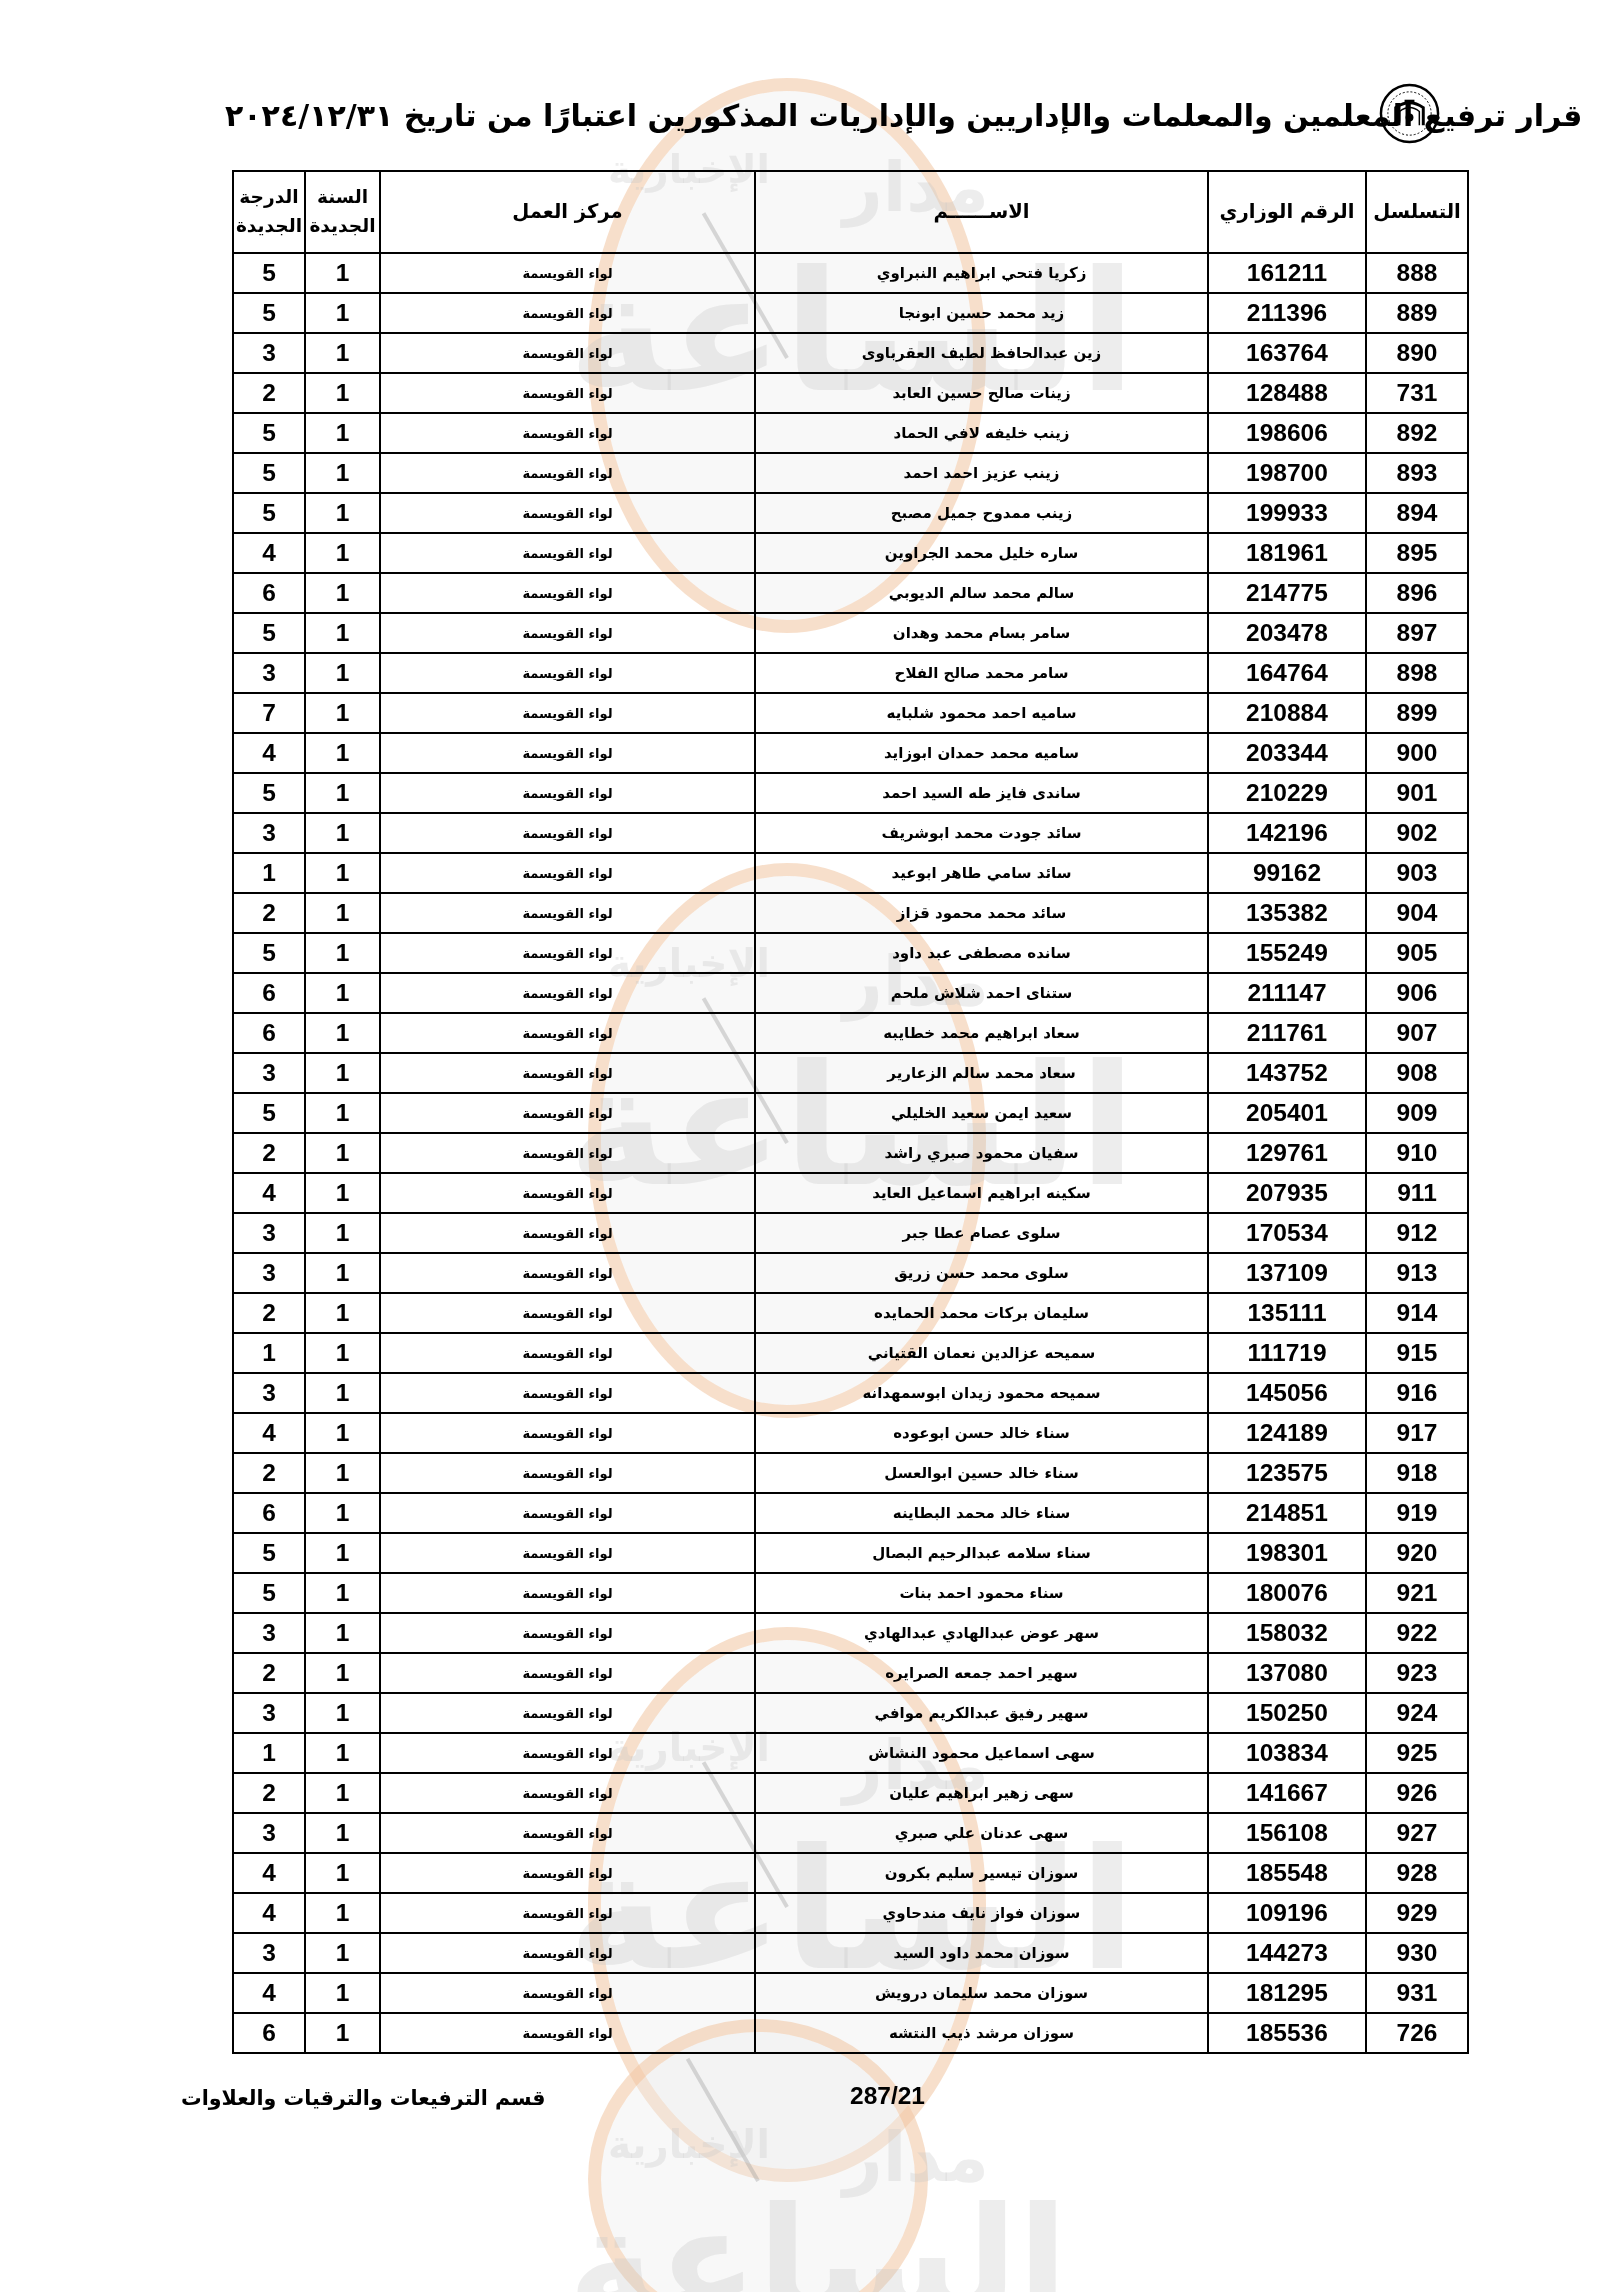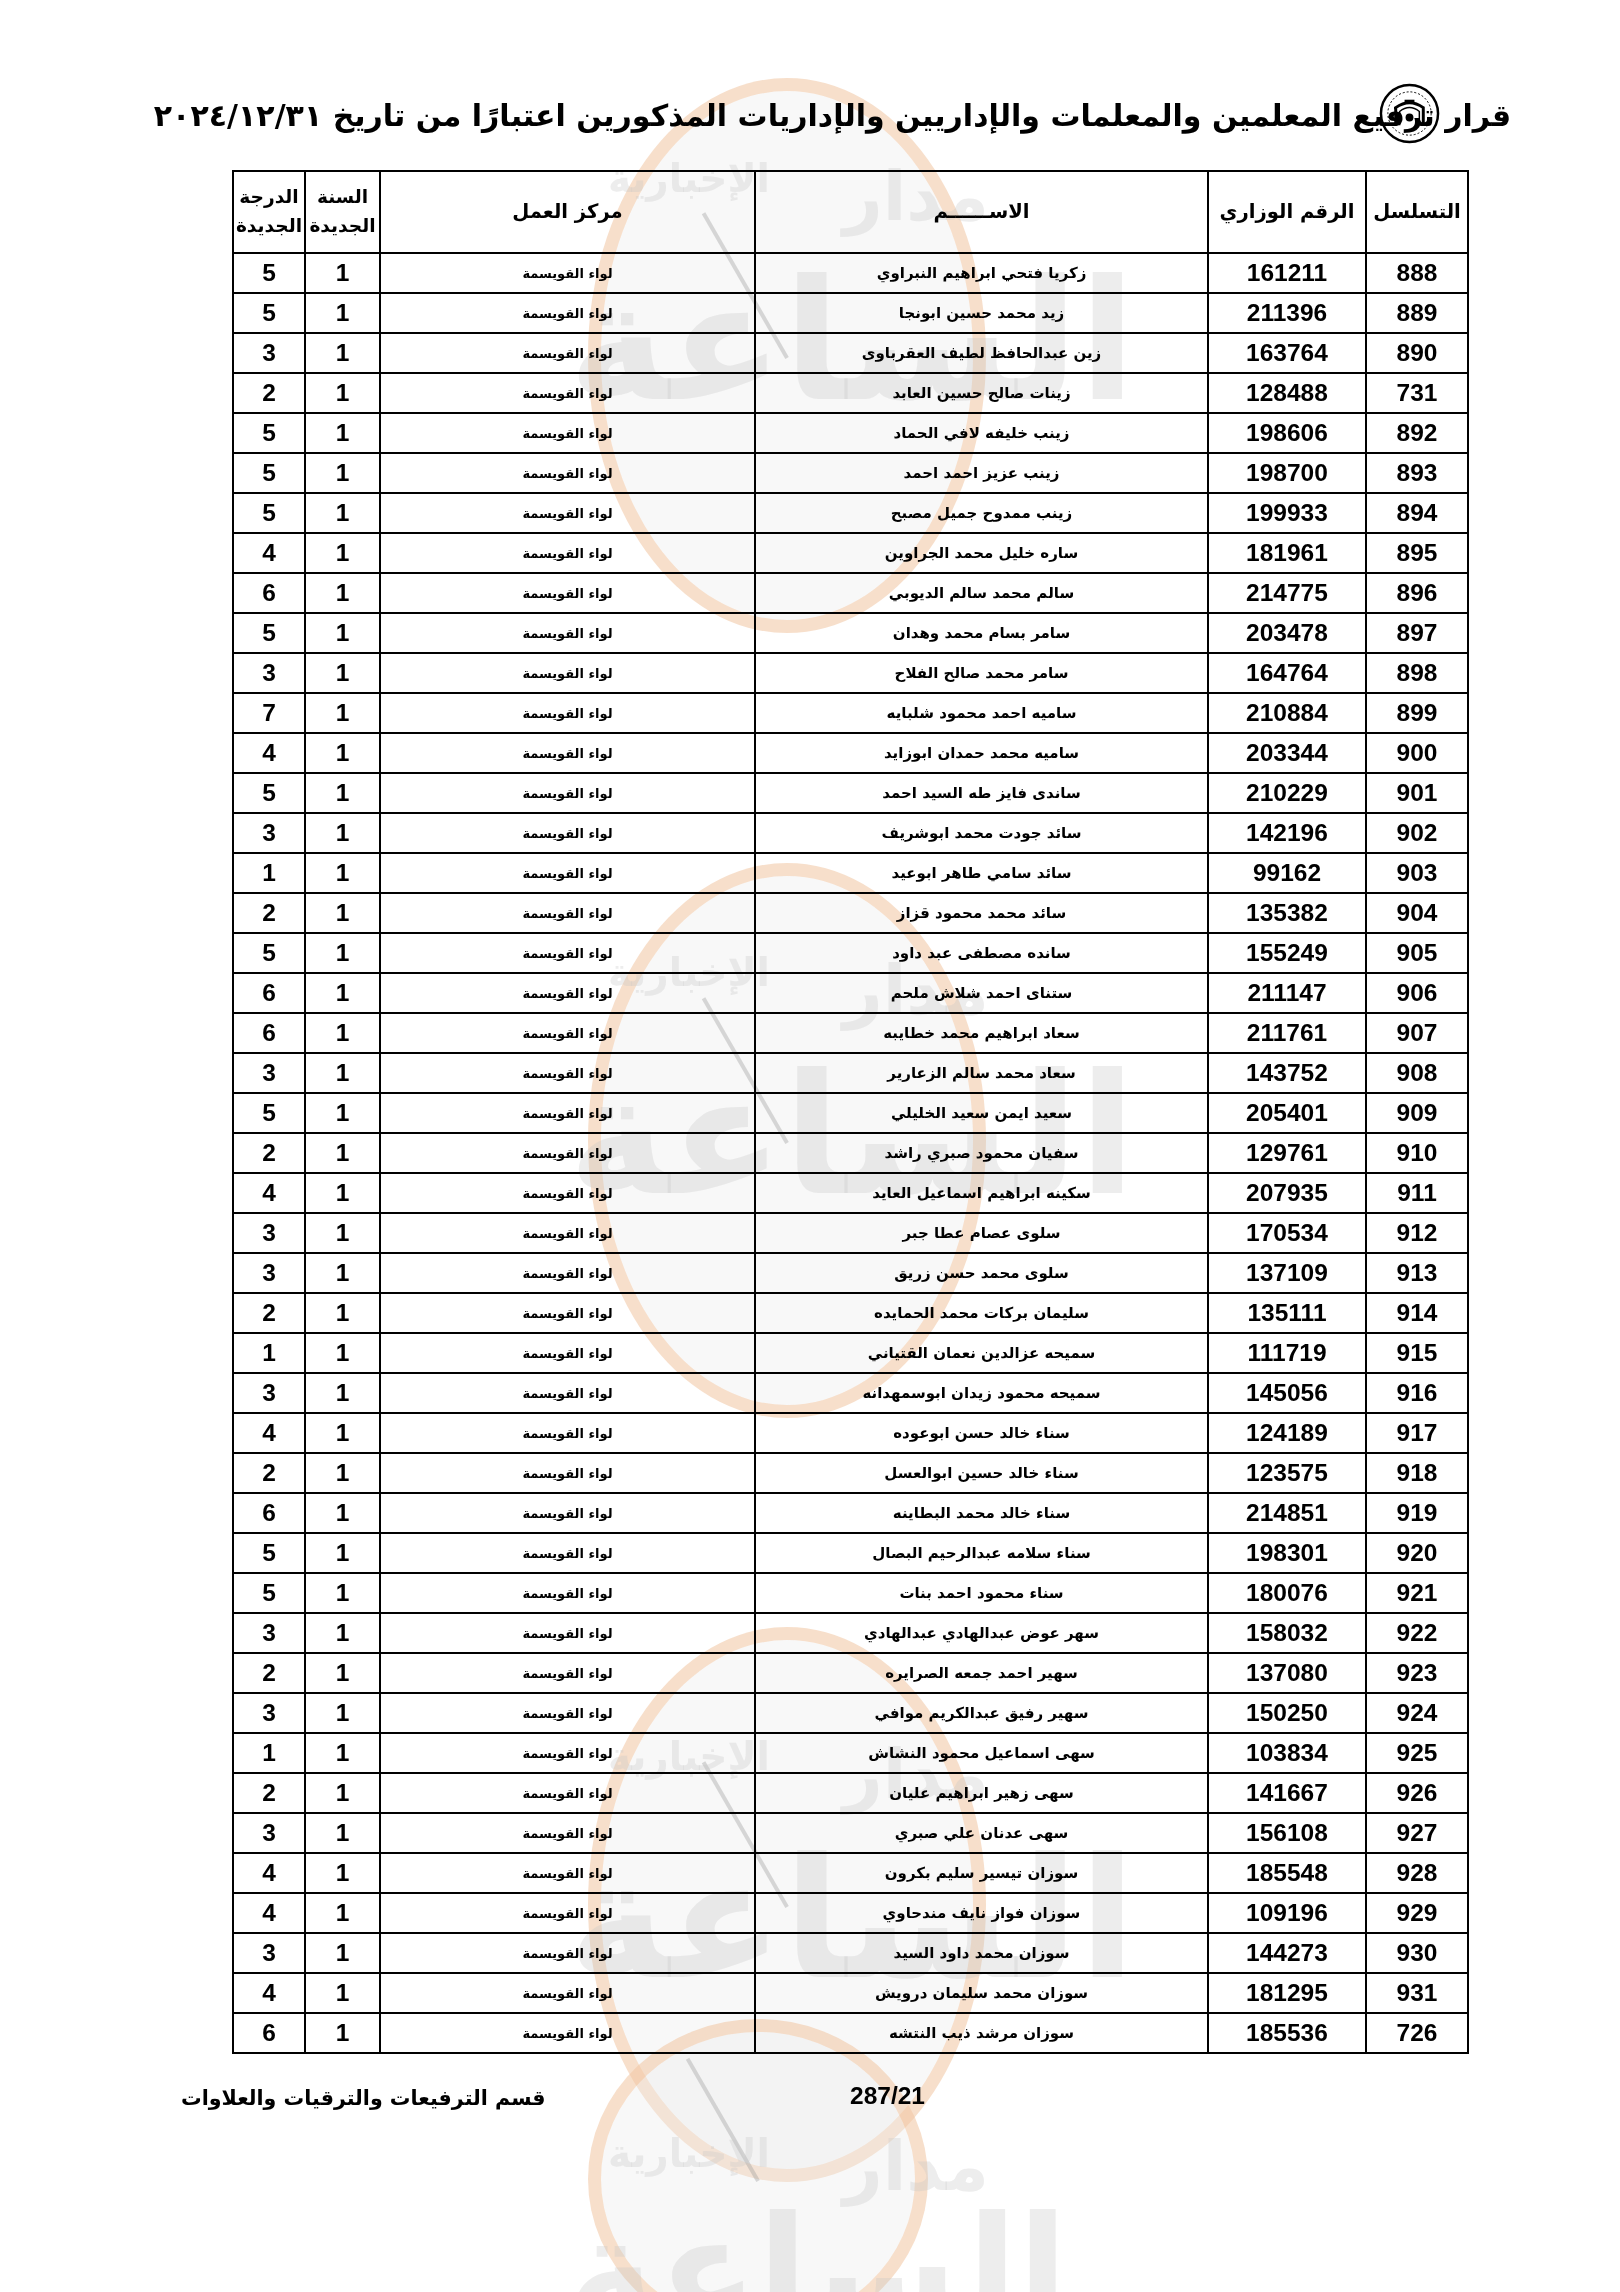--- a/index.html
+++ b/index.html
@@ -14,28 +14,28 @@
     position: absolute; border-radius: 50%;
     border: 13.7px solid rgba(246, 178, 120, 0.35);
     background: rgba(235, 235, 235, 0.35);
   }
   .wm-clock::after {
     content: ""; position: absolute; left: 50%; top: 50%; width: 45%; height: 3.9px;
     background: rgba(150,150,150,0.35); transform-origin: 0 50%; transform: rotate(-120deg);
   }
   .wm-text {
     position: absolute; font-family: "DejaVu Sans", sans-serif; font-weight: bold;
-    color: rgba(200, 200, 200, 0.32); white-space: nowrap; margin-top: 9px;
+    color: rgba(200, 200, 200, 0.32); white-space: nowrap;
   }
 
   .page { position: absolute; left: 0; top: 0; width: 1620px; height: 2293px; z-index: 1; }
 
   .title-row {
     position: absolute; top: 86px; left: 225px; width: 1215px; height: 59px;
-    display: flex; align-items: center; justify-content: center; gap: 5.9px;
+    display: flex; align-items: center; justify-content: flex-end; gap: 5.9px;
   }
   .title {
     font-family: "DejaVu Sans", sans-serif; font-weight: bold; font-size: 30px;
     letter-spacing: -0.5px; white-space: nowrap; color: #000;
   }
   .logo {
     position: absolute; right: 179px; top: 82px; width: 63px; height: 63px;
   }
 
   table.grid {

